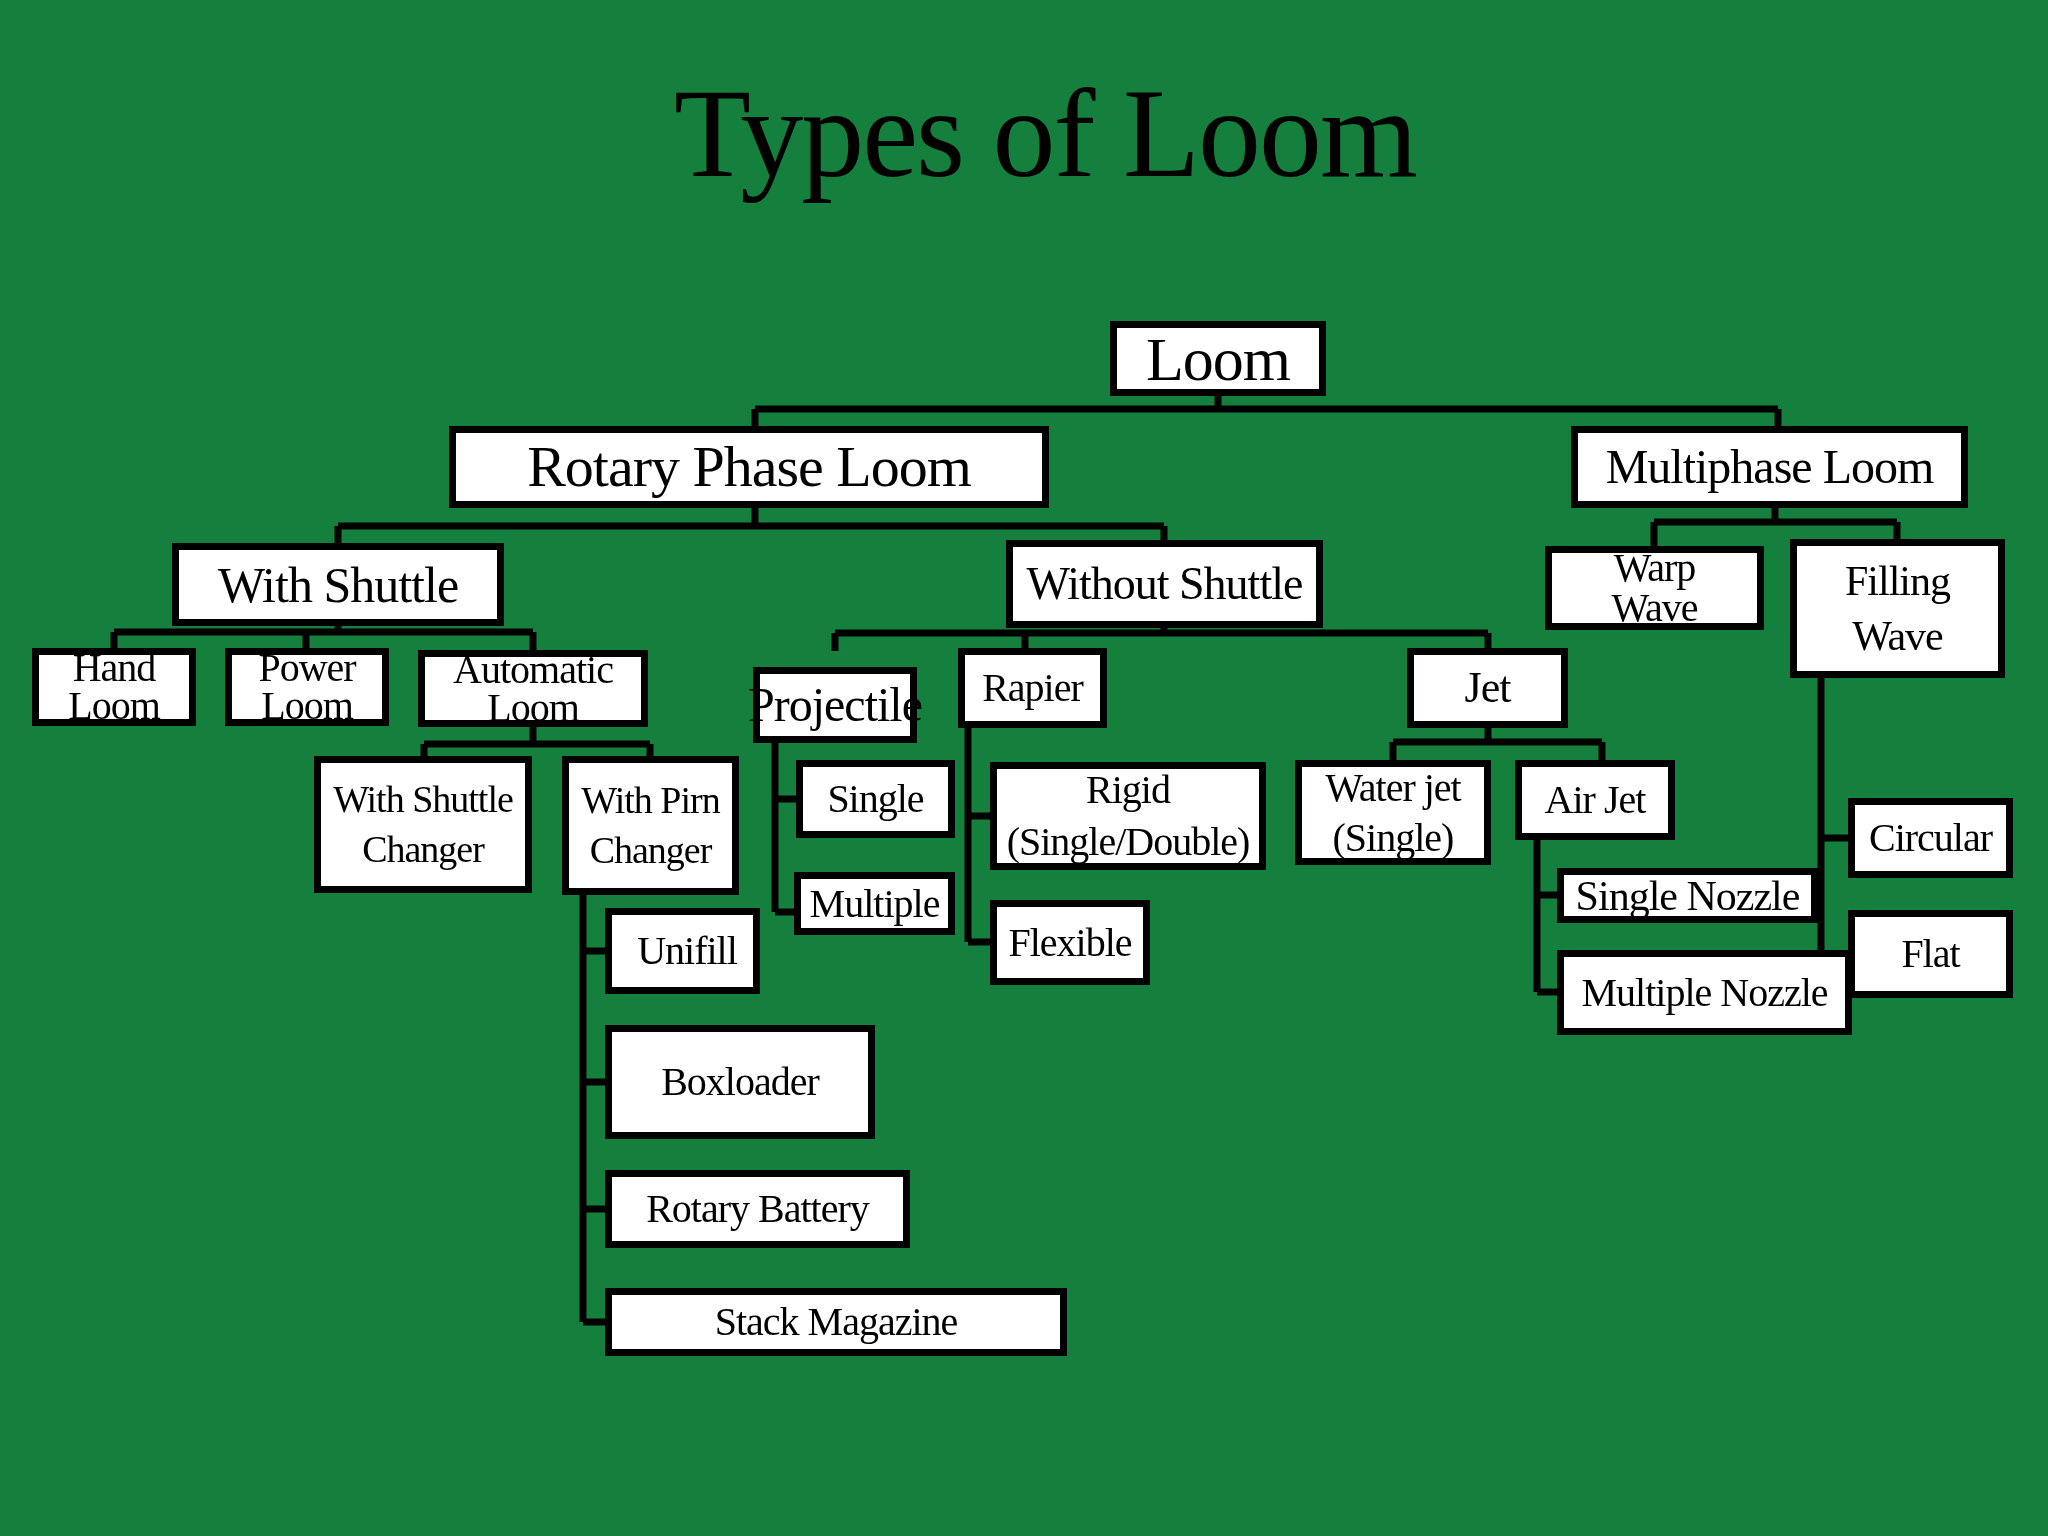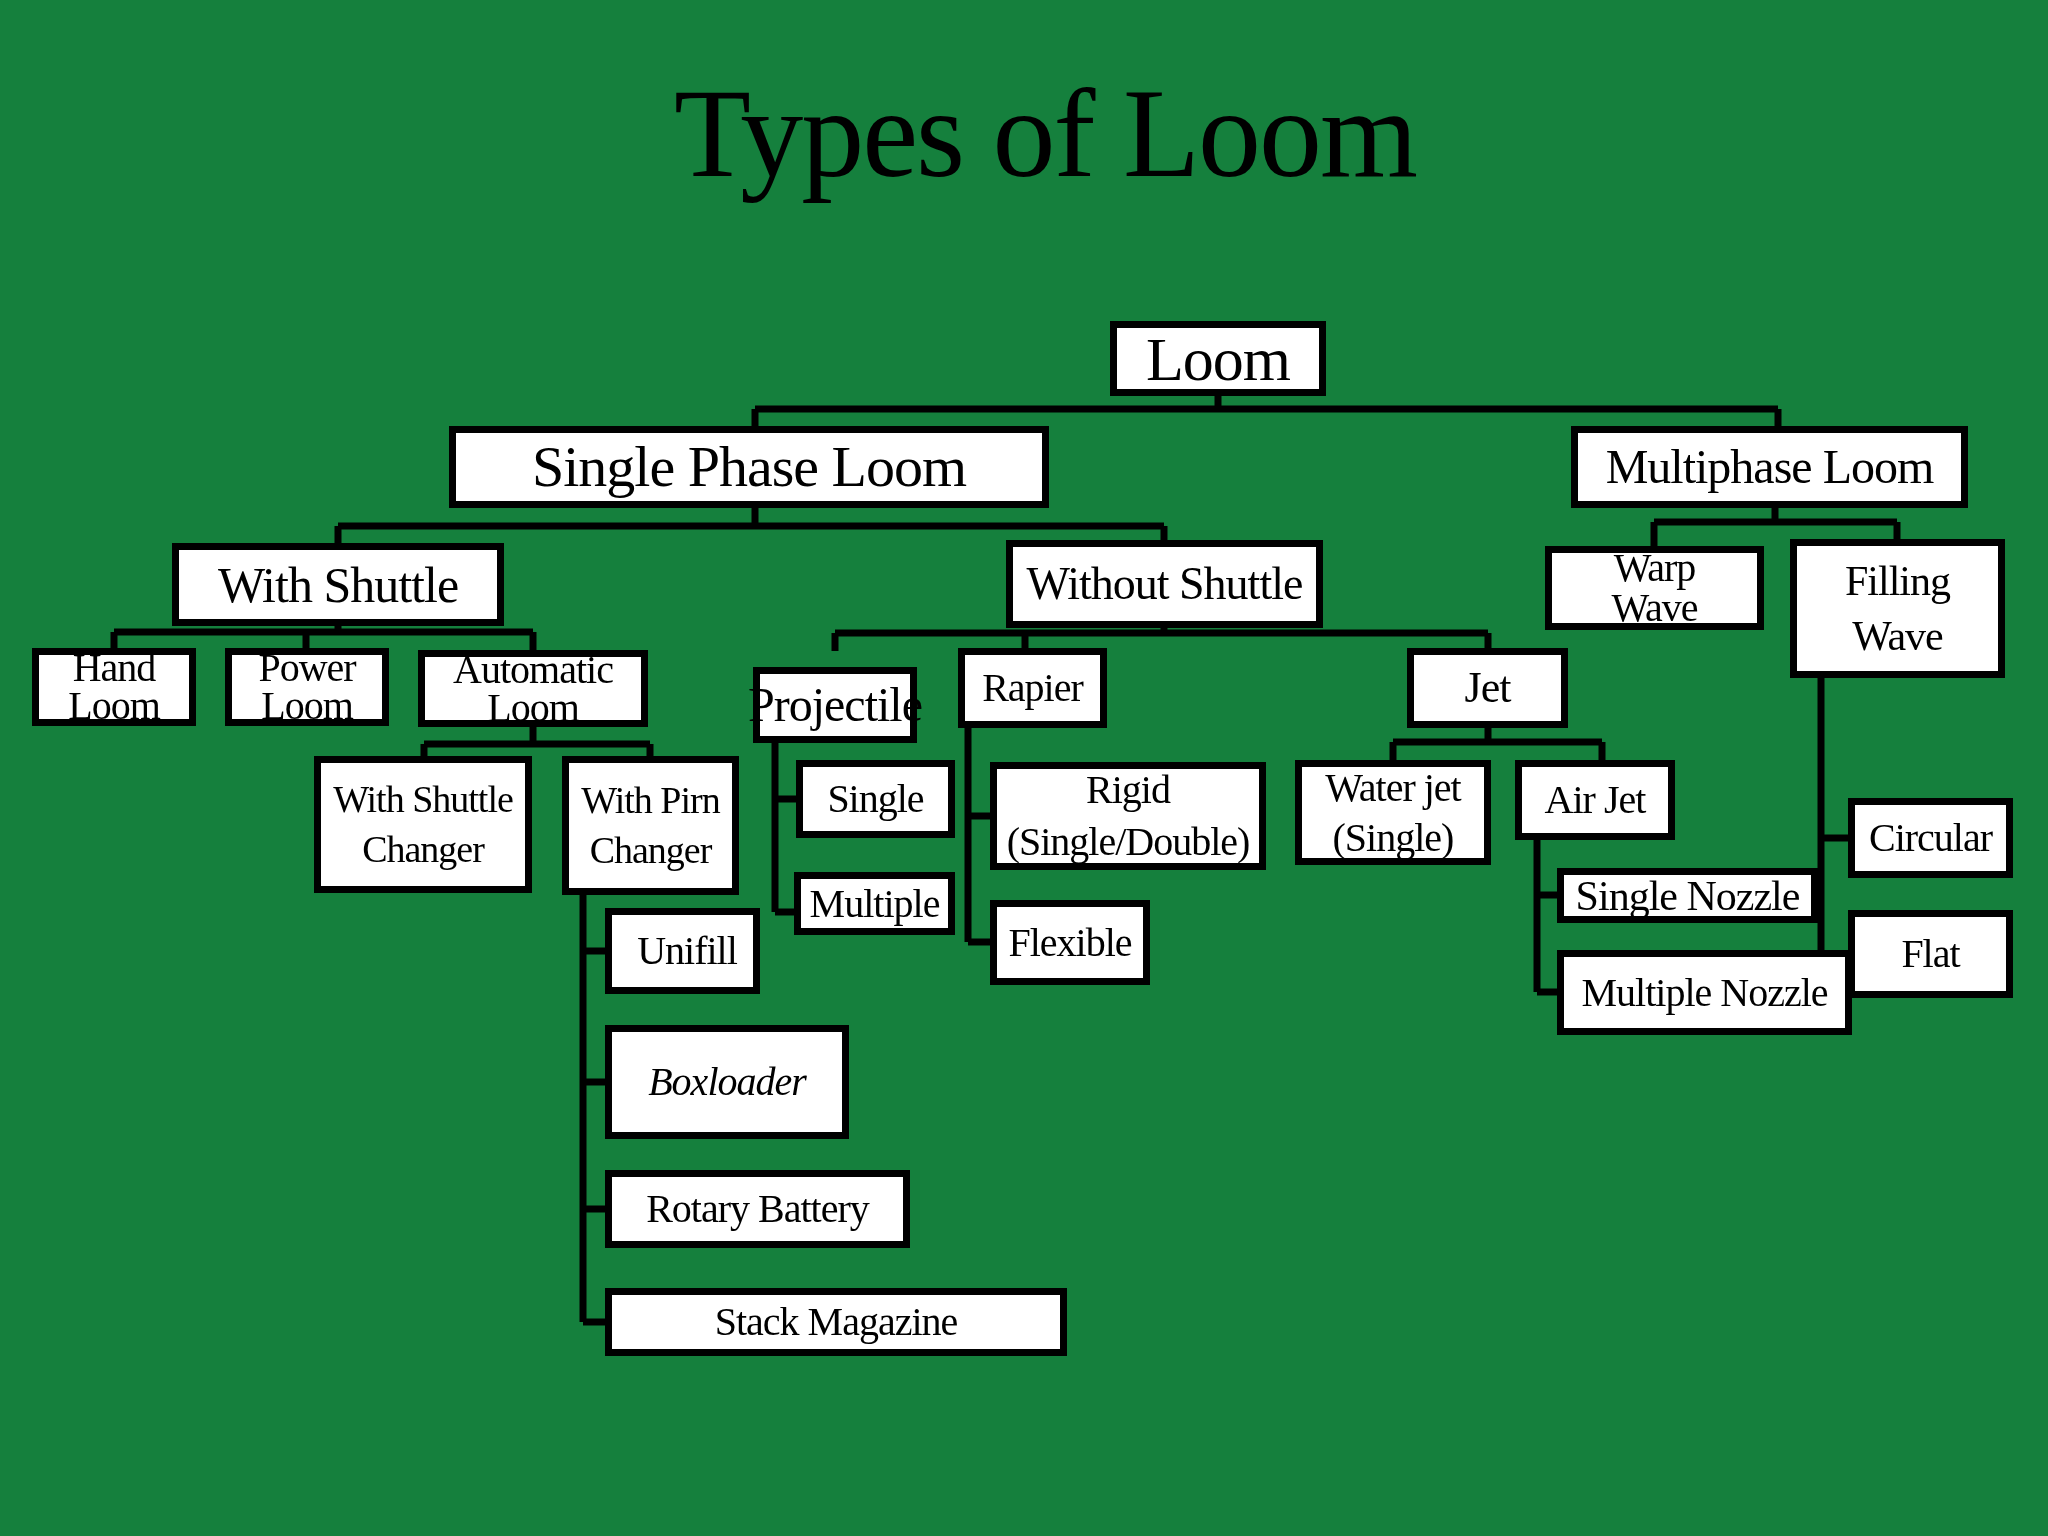--- a/index.html
+++ b/index.html
@@ -51,36 +51,36 @@
 </head>
 <body>
 
 <div id="stage">
   <div id="title">Types of Loom</div>
   <svg id="connectors" viewBox="0 0 2048 1536" xmlns="http://www.w3.org/2000/svg">
     <path id="connector-path" fill="none" stroke="#000000" stroke-width="7" d="M1218 396 V409 M755 409 H1778 M755 409 V426 M1778 409 V426 M755 508 V526 M338 526 H1164 M338 526 V543 M1164 526 V540 M338 626 V632 M114 632 H533 M114 632 V648 M306 632 V648 M533 632 V650 M533 727 V744 M424 744 H650 M424 744 V756 M650 744 V756 M583 895 V1322 M583 951 H605 M583 1082 H605 M583 1209 H605 M583 1322 H605 M1164 628 V633 M835 633 H1488 M835 633 V651 M1025 633 V648 M1488 633 V648 M775 727 V912 M775 799 H796 M775 912 H794 M968 728 V942 M968 816 H990 M968 942 H990 M1488 728 V742 M1393 742 H1602 M1393 742 V760 M1602 742 V760 M1537 840 V992 M1537 895 H1557 M1537 992 H1557 M1775 508 V522 M1654 522 H1897 M1654 522 V546 M1897 522 V539 M1821 678 V954 M1821 838 H1848 M1821 954 H1848"></path>
   </svg>
   <div id="nodes">
       <div class="node" style="left: 1110px; top: 321px; width: 216px; height: 75px; font-size: 62px; line-height: 1;">Loom</div>
-      <div class="node" style="left: 449px; top: 426px; width: 600px; height: 82px; font-size: 58px; line-height: 1;">Single Phase Loom</div>
+      <div class="node" style="left: 449px; top: 426px; width: 600px; height: 82px; font-size: 58px; line-height: 1;">Rotary Phase Loom</div>
       <div class="node" style="left: 1571px; top: 426px; width: 397px; height: 82px; font-size: 48px; line-height: 1;">Multiphase Loom</div>
       <div class="node" style="left: 172px; top: 543px; width: 332px; height: 83px; font-size: 50px; line-height: 1;">With Shuttle</div>
       <div class="node" style="left: 1006px; top: 540px; width: 317px; height: 88px; font-size: 46px; line-height: 1;">Without Shuttle</div>
       <div class="node" style="left: 32px; top: 648px; width: 164px; height: 78px; font-size: 40px; line-height: 0.95;">Hand
 Loom</div>
       <div class="node" style="left: 225px; top: 648px; width: 164px; height: 78px; font-size: 40px; line-height: 0.95;">Power
 Loom</div>
       <div class="node" style="left: 418px; top: 650px; width: 230px; height: 77px; font-size: 40px; line-height: 0.95;">Automatic
 Loom</div>
       <div class="node" style="left: 314px; top: 756px; width: 218px; height: 137px; font-size: 38px; line-height: 1.3;">With Shuttle
 Changer</div>
       <div class="node" style="left: 562px; top: 756px; width: 177px; height: 139px; font-size: 38px; line-height: 1.3;">With Pirn
 Changer</div>
       <div class="node" style="left: 605px; top: 908px; width: 155px; height: 86px; font-size: 40px; line-height: 1; padding-left: 9px;">Unifill</div>
-      <div class="node" style="left: 605px; top: 1025px; width: 244px; height: 114px; font-size: 40px; line-height: 1; font-style: italic;">Boxloader</div>
+      <div class="node" style="left: 605px; top: 1025px; width: 270px; height: 114px; font-size: 40px; line-height: 1;">Boxloader</div>
       <div class="node" style="left: 605px; top: 1170px; width: 305px; height: 78px; font-size: 40px; line-height: 1;">Rotary Battery</div>
       <div class="node" style="left: 605px; top: 1288px; width: 462px; height: 68px; font-size: 40px; line-height: 1;">Stack Magazine</div>
       <div class="node" style="left: 753px; top: 667px; width: 164px; height: 76px; font-size: 48px; line-height: 1;">Projectile</div>
       <div class="node" style="left: 796px; top: 760px; width: 159px; height: 78px; font-size: 40px; line-height: 1;">Single</div>
       <div class="node" style="left: 794px; top: 872px; width: 161px; height: 63px; font-size: 40px; line-height: 1;">Multiple</div>
       <div class="node" style="left: 958px; top: 648px; width: 149px; height: 80px; font-size: 40px; line-height: 1;">Rapier</div>
       <div class="node" style="left: 990px; top: 762px; width: 276px; height: 108px; font-size: 40px; line-height: 1.3;">Rigid
 (Single/Double)</div>
       <div class="node" style="left: 990px; top: 900px; width: 160px; height: 85px; font-size: 40px; line-height: 1;">Flexible</div>
       <div class="node" style="left: 1407px; top: 648px; width: 161px; height: 80px; font-size: 44px; line-height: 1;">Jet</div>

